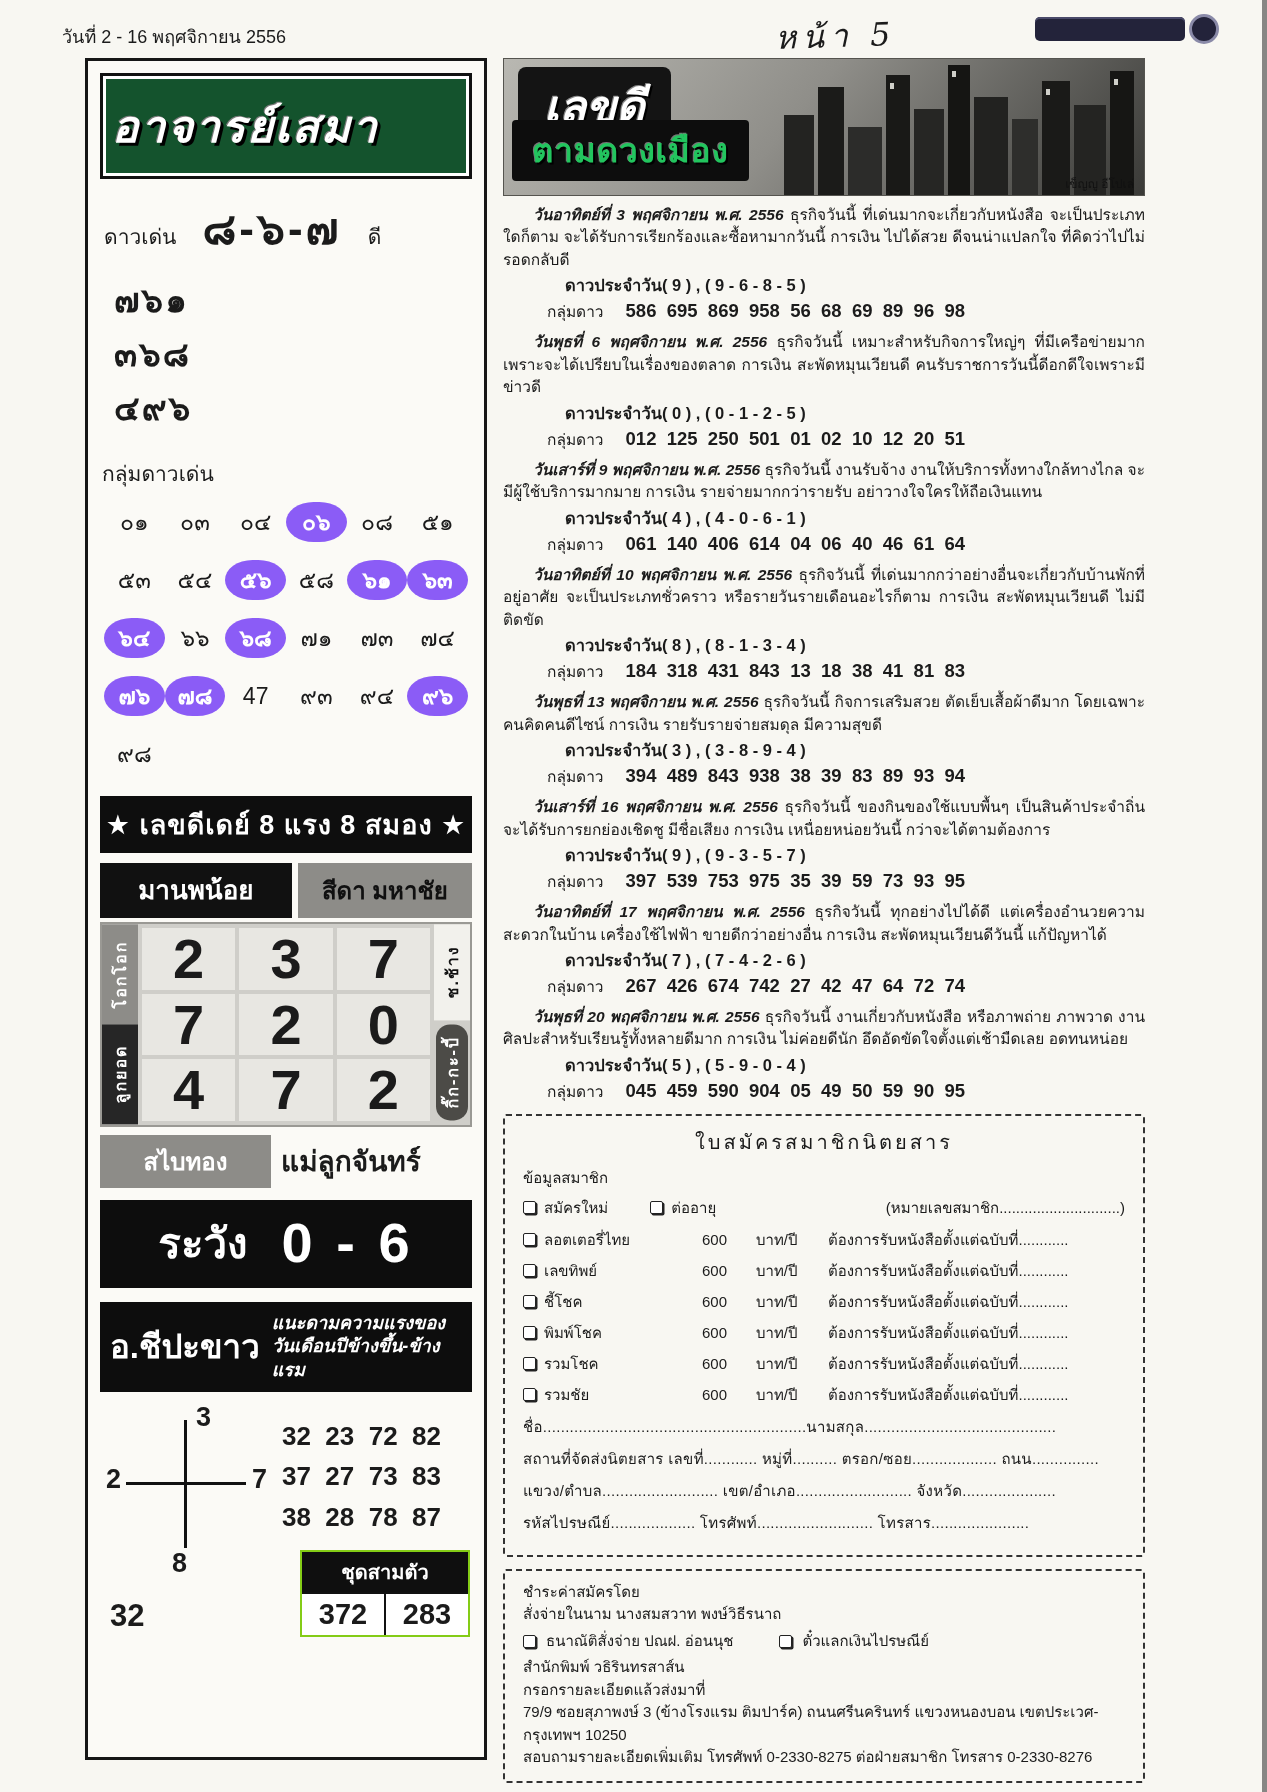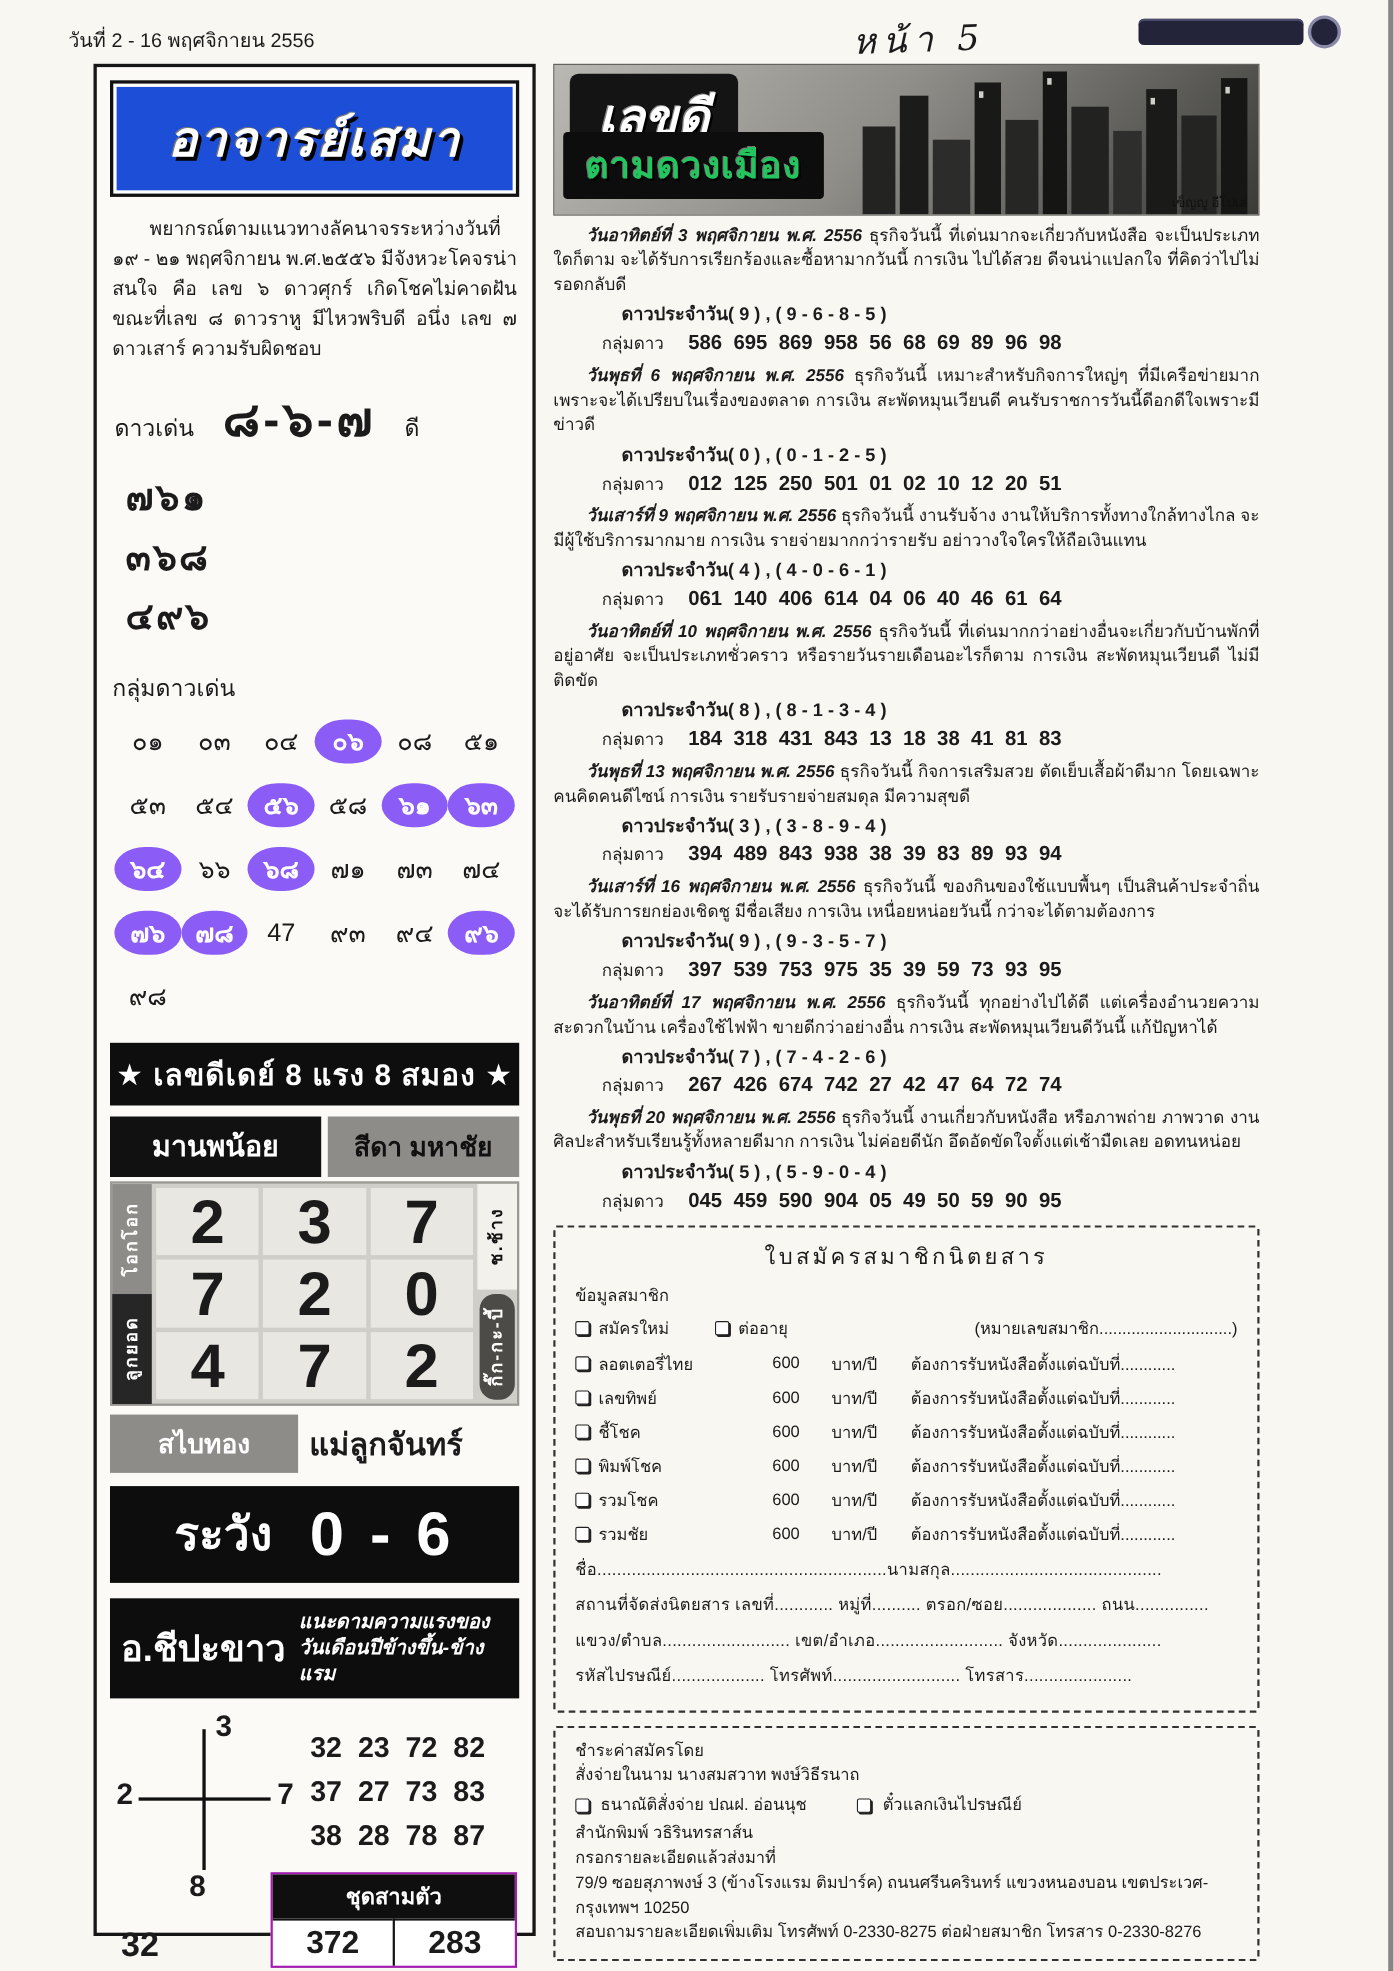--- a/index.html
+++ b/index.html
@@ -28,21 +28,21 @@
     box-shadow:inset 0 2px 0 #4a4a6a; }
   .logo-dot { width:30px; height:30px; border-radius:50%; background:#23233a;
     border:3px solid #8a8aa8; }
 
   
   .col-left {
     position:absolute; left:85px; top:58px; width:402px; height:1702px;
     border:3px solid #161616; background:#fbfaf6; padding:12px 12px 10px;
   }
   .sema-outer { border:3px solid #111; padding:3px; background:#fff; }
-  .sema-inner { background:#1d4ed8; padding:12px 6px; text-align:center; }
+  .sema-inner { background:#14532d; padding:12px 6px; text-align:left; }
   .sema-title {
     font-size:44px; font-weight:bold; font-style:italic; color:#fff;
     letter-spacing:2px; text-shadow:3px 3px 0 #000, -1px -1px 0 #7a7a7a;
     white-space:nowrap;
   }
   .intro { margin:16px 2px 8px; font-size:17.5px; line-height:1.55; text-align:justify; text-indent:34px; }
 
   .star-row { display:flex; align-items:baseline; gap:26px; margin:14px 4px 4px; }
   .star-label { font-size:21px; }
   .star-nums { font-size:44px; font-weight:bold; letter-spacing:3px; }
@@ -99,21 +99,21 @@
   .cross-v { position:absolute; left:84px; top:18px; width:3px; height:128px; background:#111; }
   .cross-h { position:absolute; left:26px; top:80px; width:120px; height:3px; background:#111; }
   .cnum { position:absolute; font-size:27px; font-weight:bold; }
   .cnum.top    { left:96px;  top:0; }
   .cnum.left   { left:6px;   top:62px; }
   .cnum.right  { left:152px; top:62px; }
   .cnum.bottom { left:72px;  top:146px; }
   .cnum.corner { left:10px;  top:196px; font-size:31px; }
   .numrows { position:absolute; left:182px; top:14px; }
   .numrow { font-size:26px; font-weight:bold; white-space:pre; line-height:1.55; }
-  .set3 { position:absolute; right:2px; top:148px; width:224px; border:2px solid #a21caf; background:#fff; }
+  .set3 { position:absolute; right:2px; top:148px; width:170px; border:2px solid #84cc16; background:#fff; }
   .set3-head { background:#0f0f0f; color:#fff; text-align:center; font-size:20px; font-weight:bold; padding:4px 0; }
   .set3-vals { display:flex; }
   .set3-vals div { flex:1; border-top:2px solid #111; text-align:center; font-size:29px; font-weight:bold; padding:4px 0; }
   .set3-vals div + div { border-left:2px solid #111; }
 
   
   .col-right { position:absolute; left:503px; top:58px; width:642px; }
 
   .city-banner {
     position:relative; height:138px; overflow:hidden;
@@ -172,21 +172,20 @@
   </div>
 
   <div class="col-left">
 
     <div class="sema-outer">
       <div class="sema-inner">
         <span class="sema-title">อาจารย์เสมา</span>
       </div>
     </div>
 
-    <p class="intro">พยากรณ์ตามแนวทางลัคนาจรระหว่างวันที่ ๑๙ - ๒๑ พฤศจิกายน พ.ศ.๒๕๕๖ มีจังหวะโคจรน่าสนใจ คือ เลข ๖ ดาวศุกร์ เกิดโชคไม่คาดฝัน ขณะที่เลข ๘ ดาวราหู มีไหวพริบดี อนึ่ง เลข ๗ ดาวเสาร์ ความรับผิดชอบ</p>
 
     <div class="star-row">
       <span class="star-label">ดาวเด่น</span>
       <span class="star-nums">๘-๖-๗</span>
       <span class="star-good">ดี</span>
     </div>
 
     <div class="triples">
       <span class="triple">๗๖๑</span>
       <span class="triple">๓๖๘</span>

